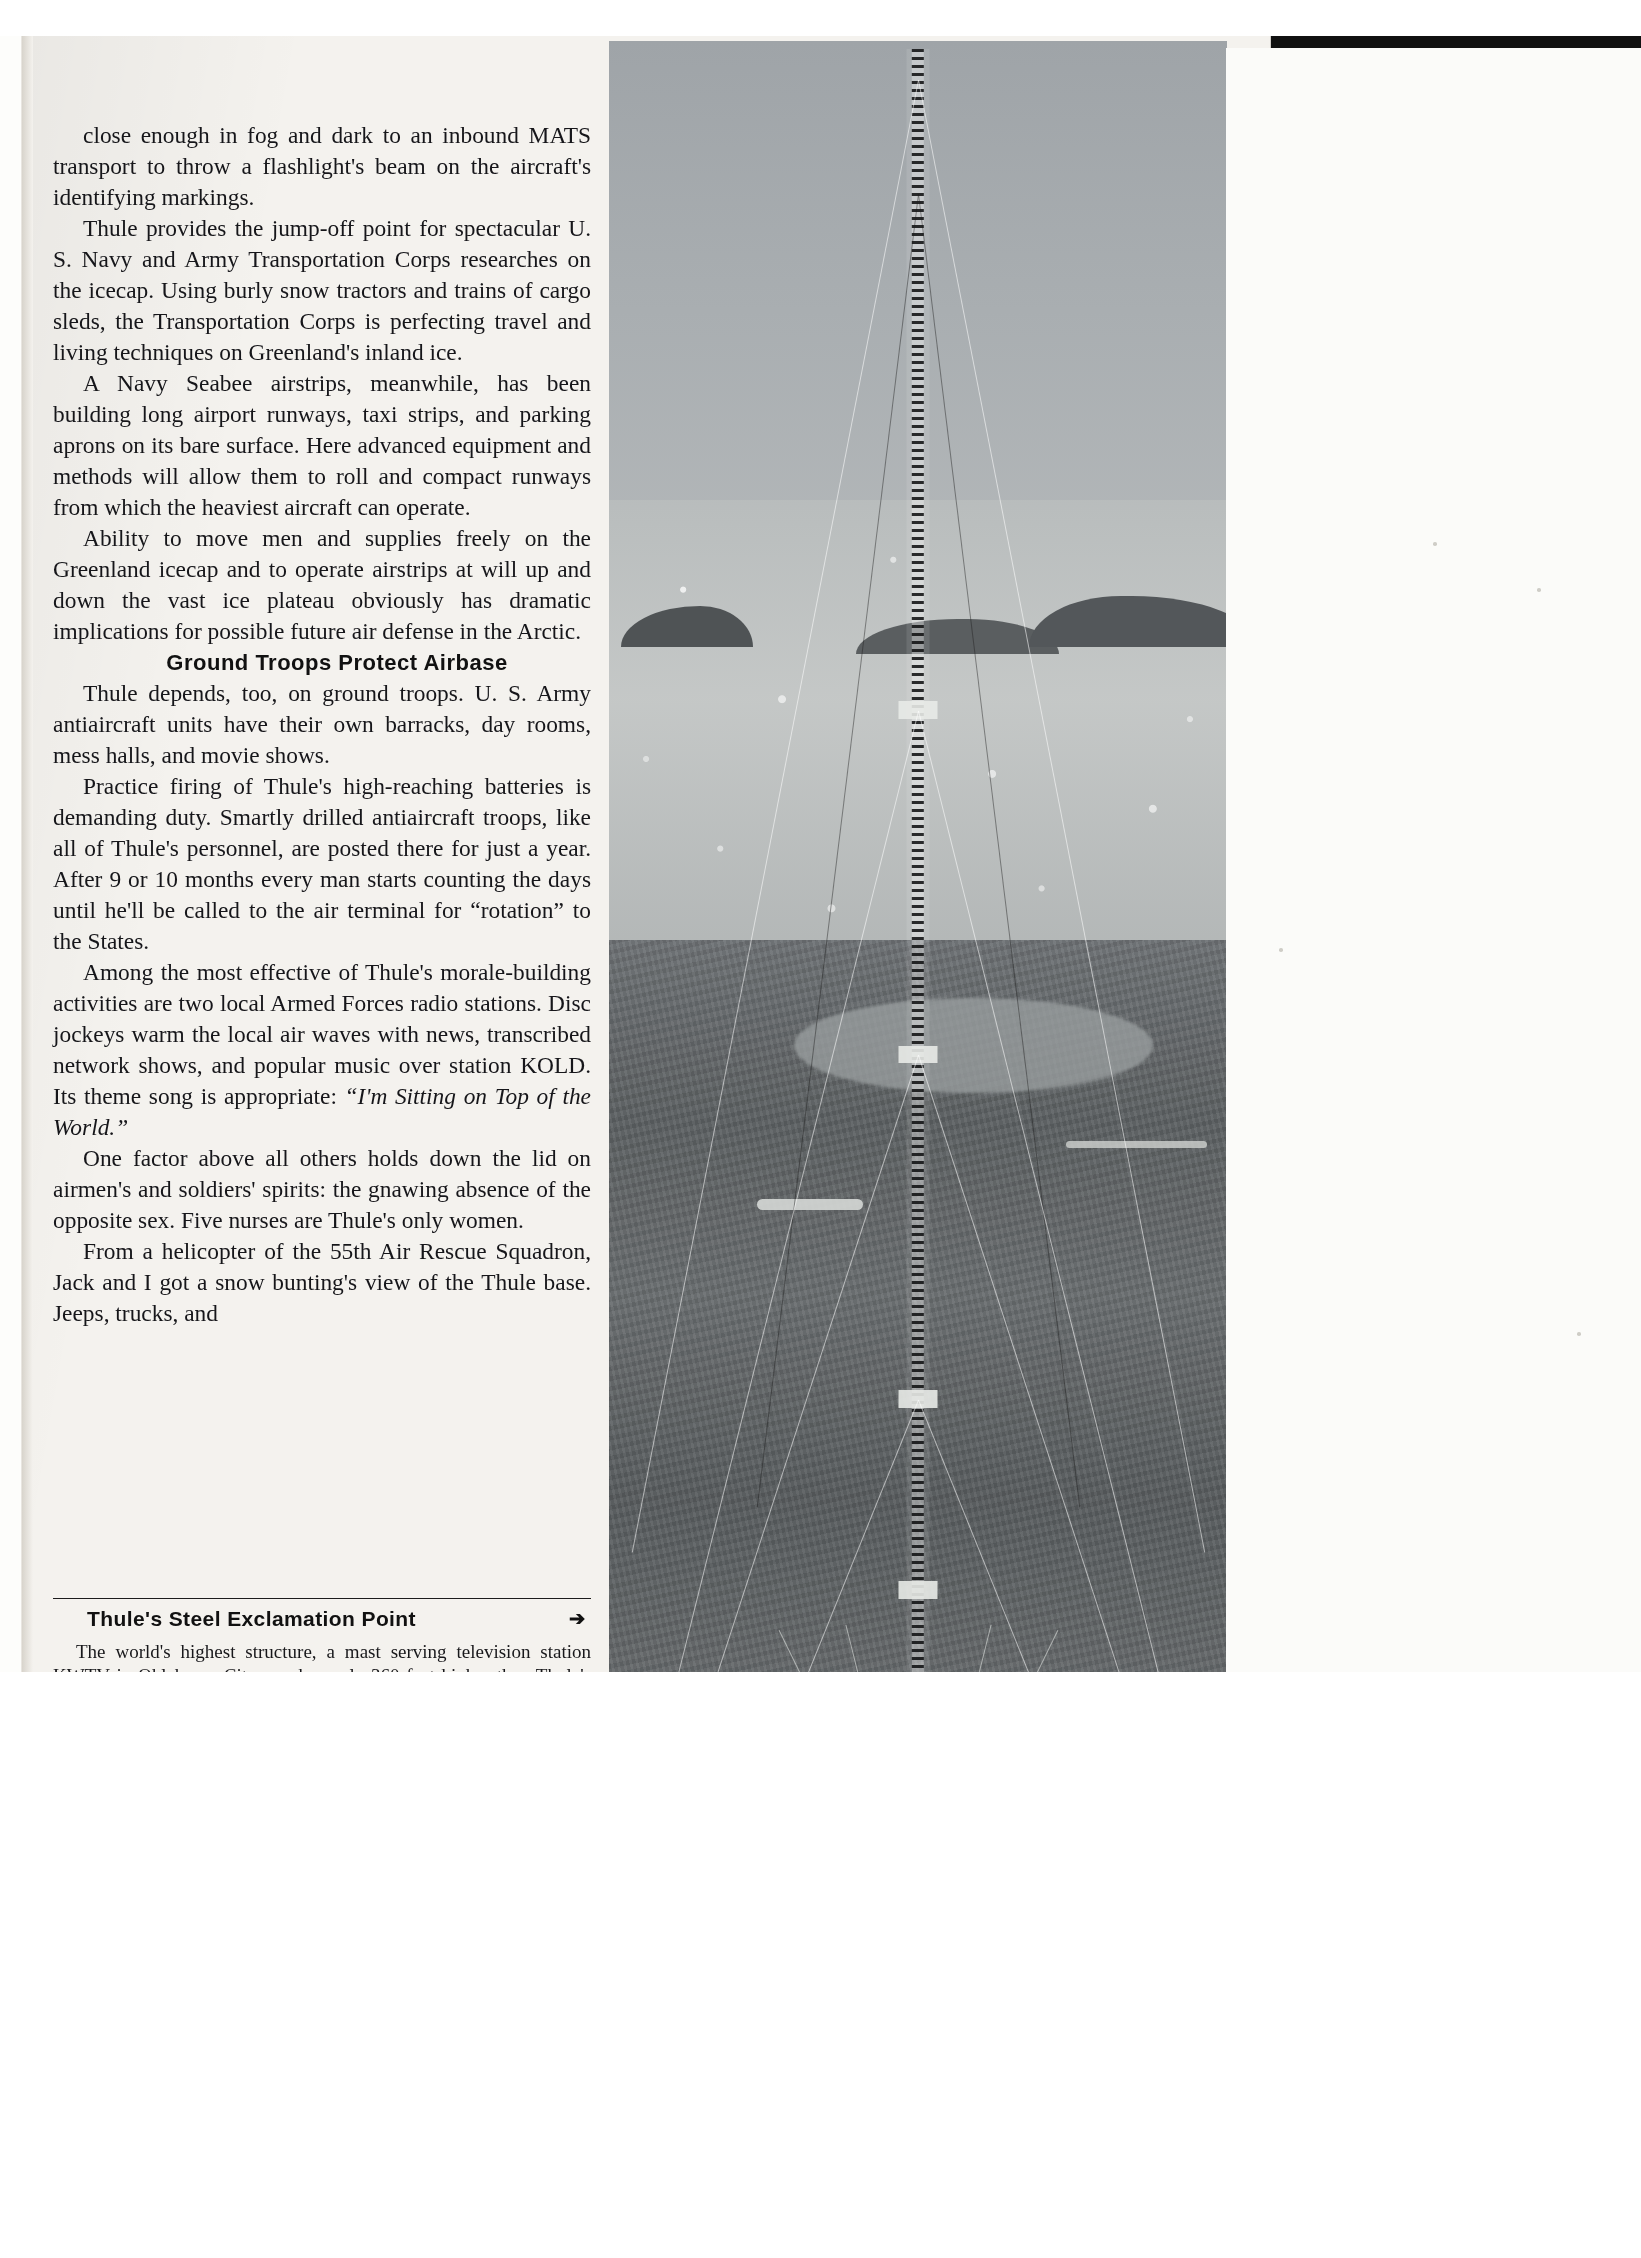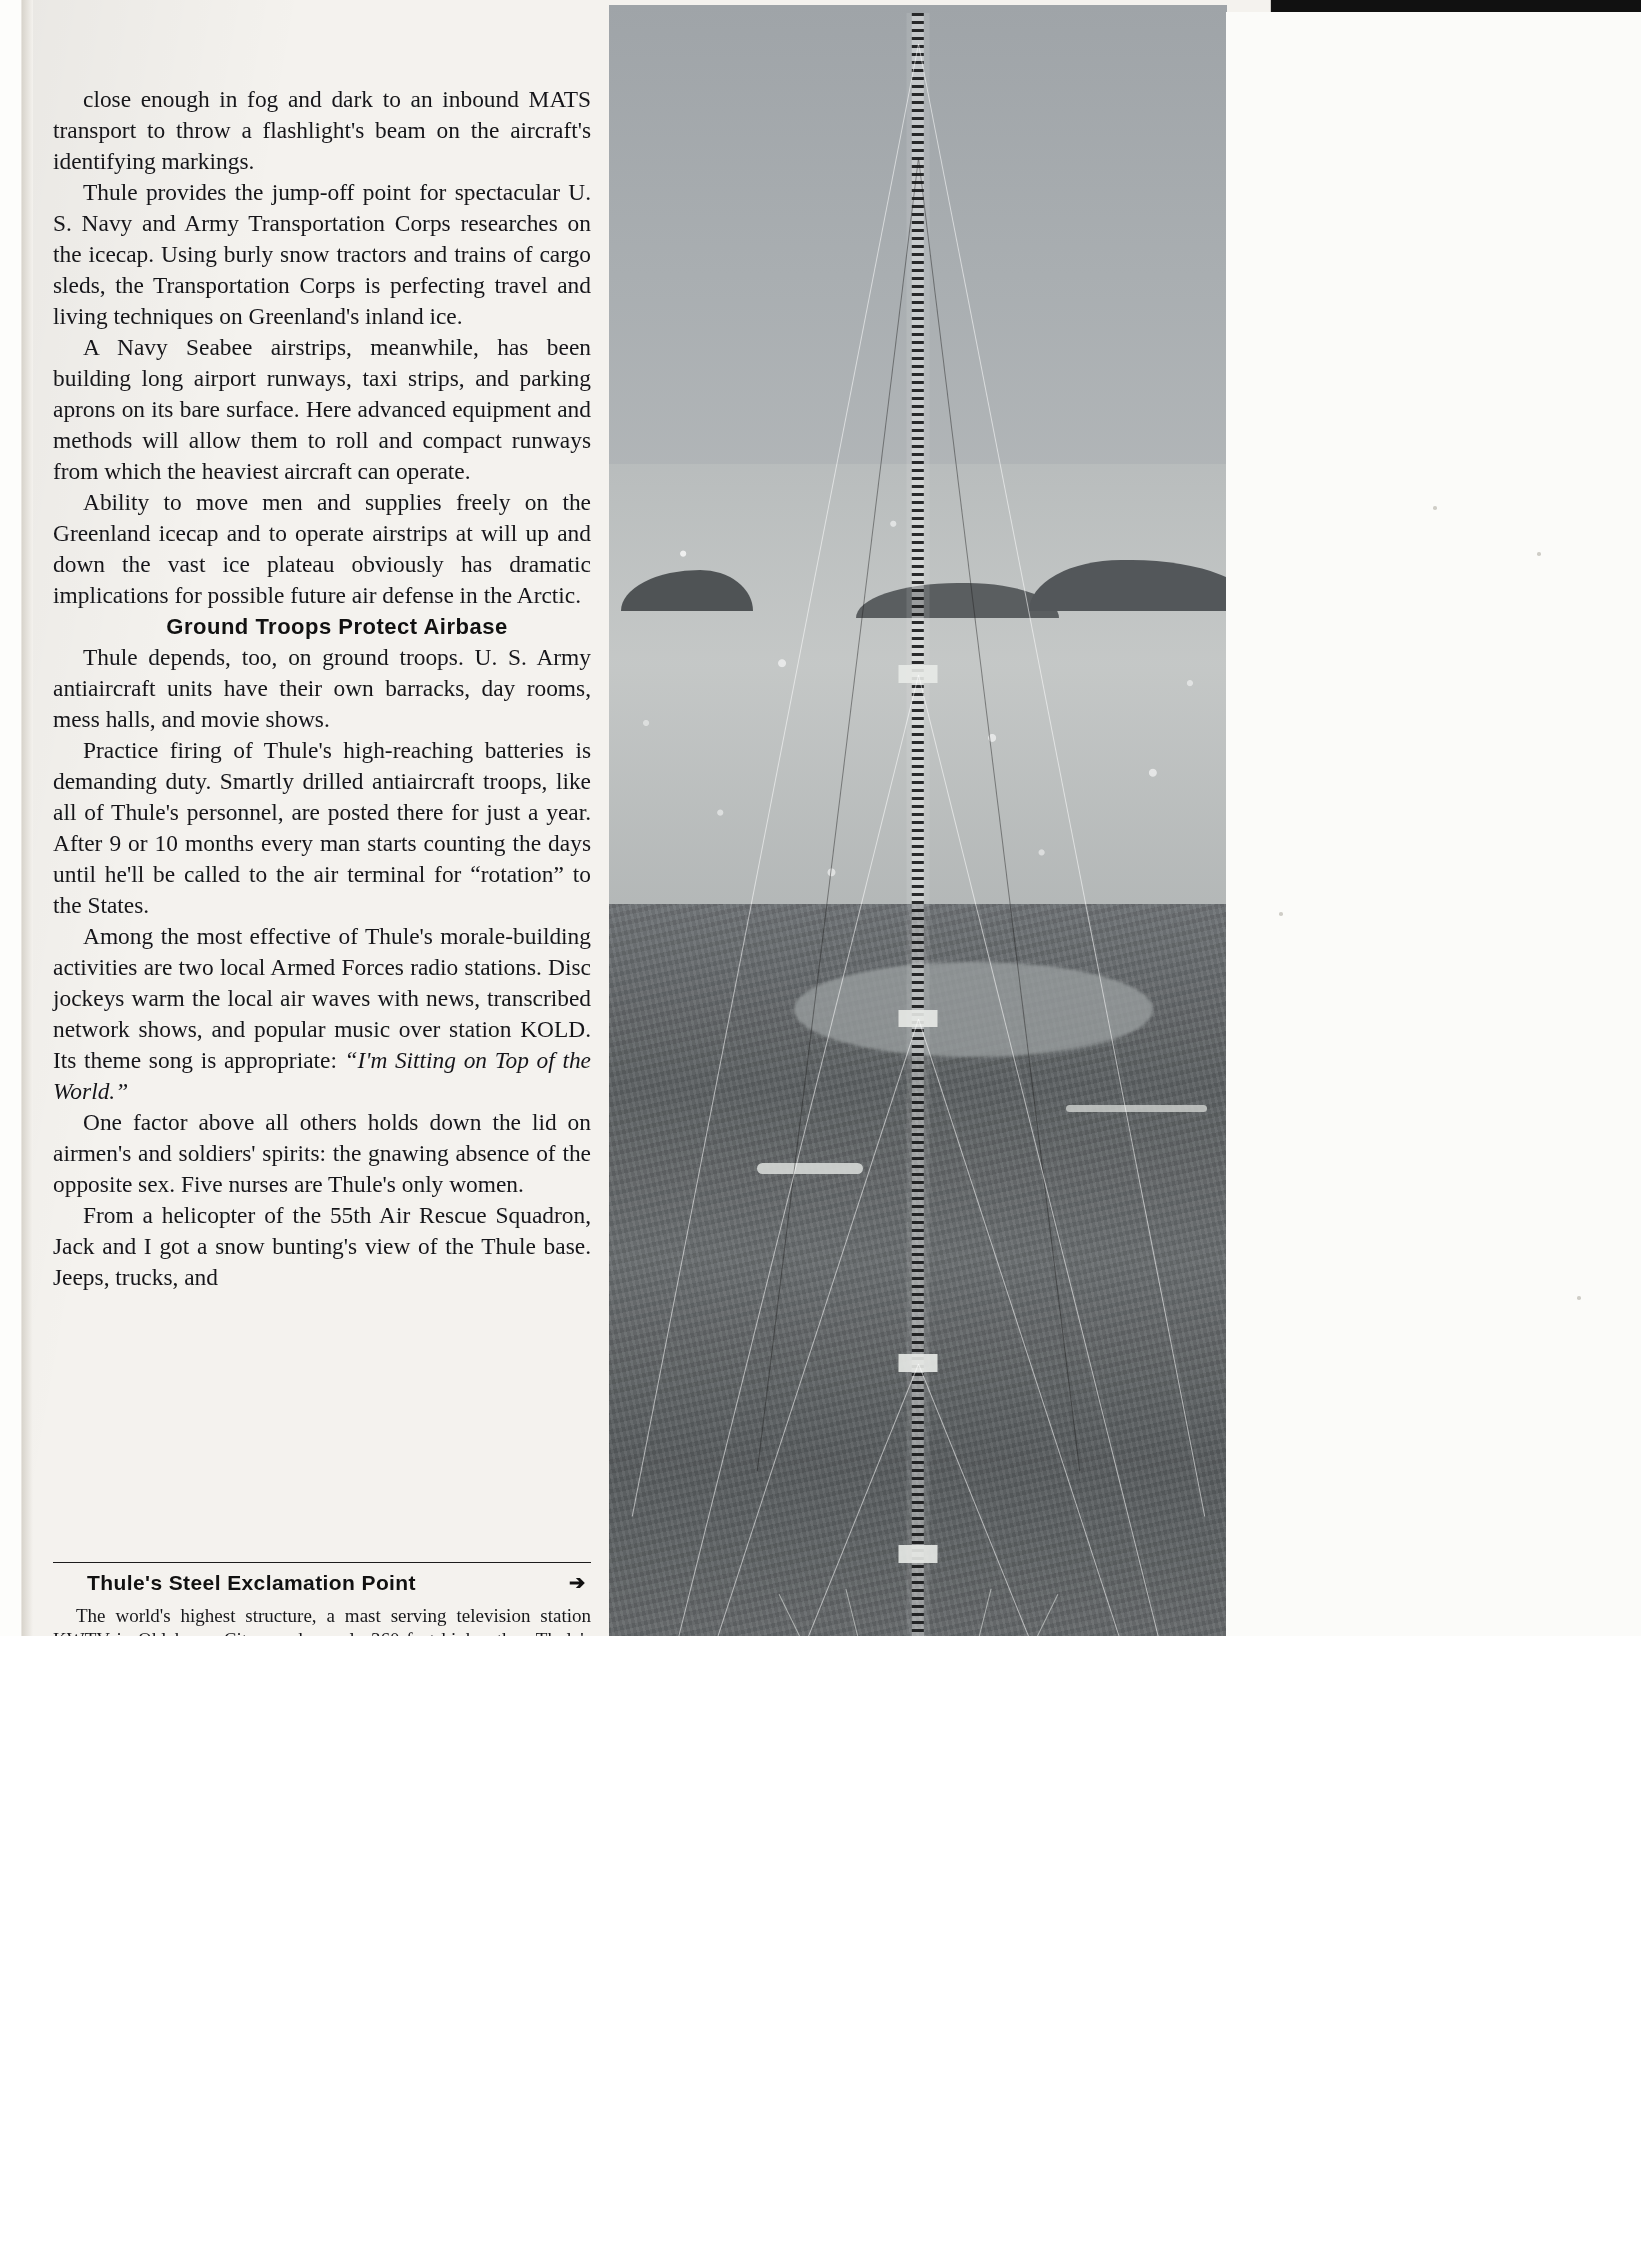--- a/index.html
+++ b/index.html
@@ -7,20 +7,21 @@
     padding: 0;
     background: #ffffff;
   }
   #page {
     position: relative;
     width: 1642px;
     height: 1636px;
     background: #fdfdfb;
     overflow: hidden;
     font-family: "Liberation Serif", serif;
+    margin-top: 36px;
   }
 
   
   .scan-sheet {
     position: absolute;
     left: 22px;
     top: 0px;
     width: 1248px;
     height: 1928px;
     background: #f4f2ee;

